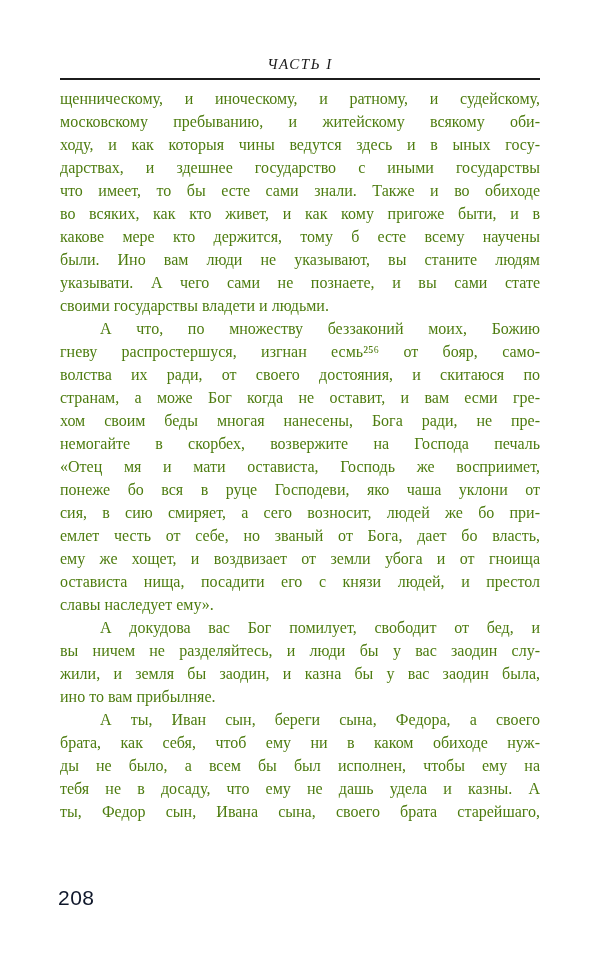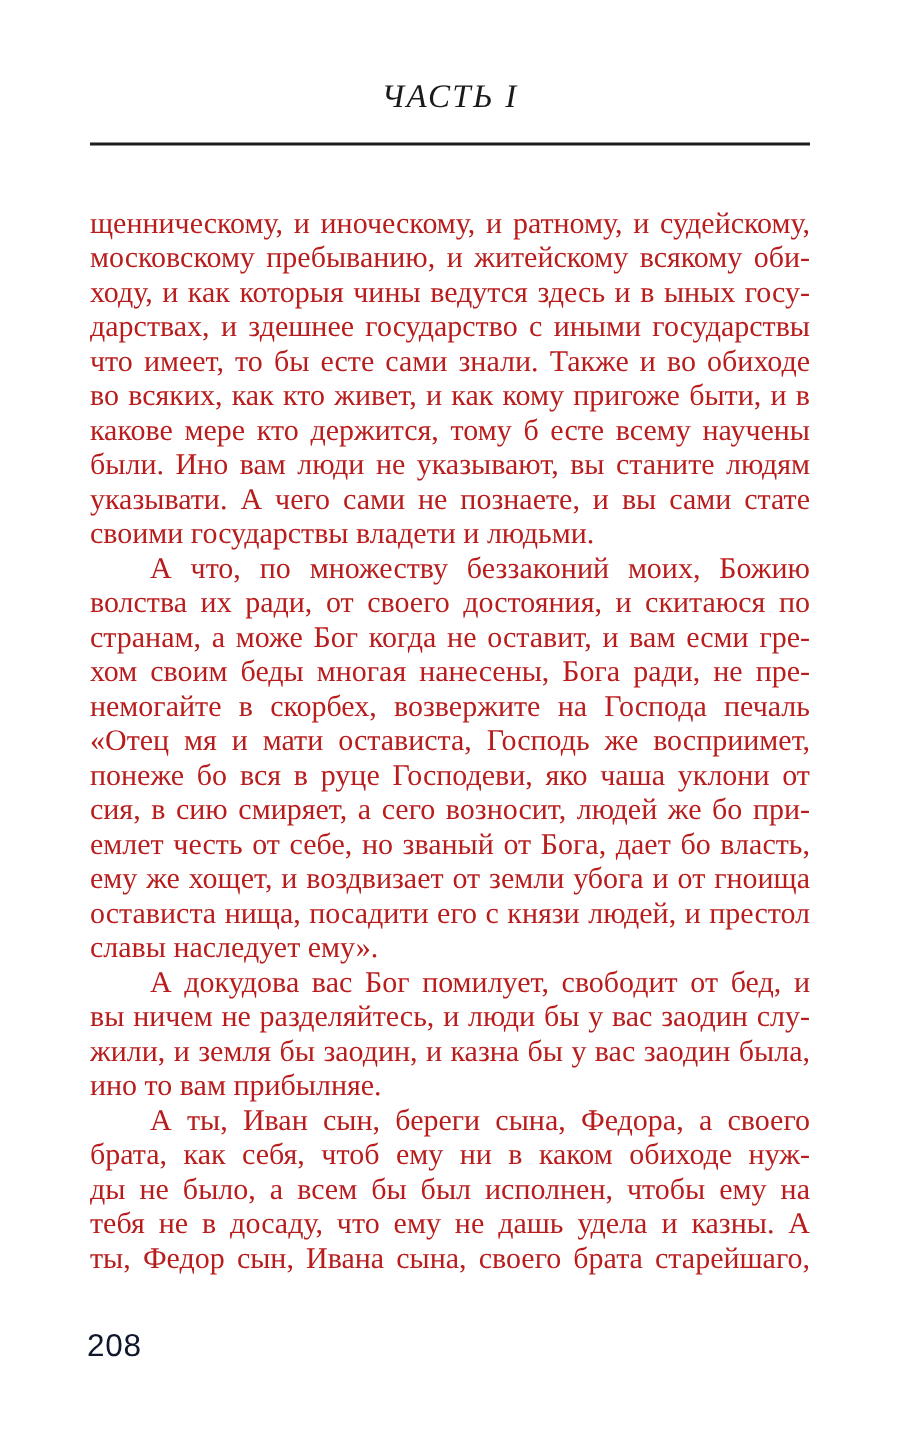--- a/index.html
+++ b/index.html
@@ -10,31 +10,31 @@
     height: 960px;
     background: #ffffff;
     color: #121212;
     font-family: "Liberation Serif", "DejaVu Serif", serif;
     padding: 55px 60px 0 60px;
     overflow: hidden;
   }
   .running-header {
     text-align: center;
     font-style: italic;
-    font-size: 22px;
+    font-size: 15px;
     letter-spacing: 1.5px;
     line-height: 18px;
-    padding-bottom: 22px;
+    padding-bottom: 5px;
     border-bottom: 2px solid #1c1c1c;
     color: #1a1a1a;
   }
   .body-text {
-    margin-top: 41px;
-    font-size: 20px;
-    color: #b91c1c;
+    margin-top: 7px;
+    font-size: 16px;
+    color: #4d7c0f;
   }
   .line {
     text-align: justify;
     text-align-last: justify;
     line-height: 23px;
     height: 23px;
     white-space: nowrap;
     overflow: hidden;
   }
   .line.indent { padding-left: 40px; }
@@ -63,20 +63,21 @@
         <div class="line">дарствах, и здешнее государство с иными государствы</div>
         <div class="line">что имеет, то бы есте сами знали. Также и во обиходе</div>
         <div class="line">во всяких, как кто живет, и как кому пригоже быти, и в</div>
         <div class="line">какове мере кто держится, тому б есте всему научены</div>
         <div class="line">были. Ино вам люди не указывают, вы станите людям</div>
         <div class="line">указывати. А чего сами не познаете, и вы сами стате</div>
         <div class="line last">своими государствы владети и людьми.</div>
       </div>
       <div class="paragraph">
         <div class="line indent">А что, по множеству беззаконий моих, Божию</div>
+        <div class="line">гневу распростершуся, изгнан есмь²⁵⁶ от бояр, само-</div>
         <div class="line">волства их ради, от своего достояния, и скитаюся по</div>
         <div class="line">странам, а може Бог когда не оставит, и вам есми гре-</div>
         <div class="line">хом своим беды многая нанесены, Бога ради, не пре-</div>
         <div class="line">немогайте в скорбех, возвержите на Господа печаль</div>
         <div class="line">«Отец мя и мати остависта, Господь же восприимет,</div>
         <div class="line">понеже бо вся в руце Господеви, яко чаша уклони от</div>
         <div class="line">сия, в сию смиряет, а сего возносит, людей же бо при-</div>
         <div class="line">емлет честь от себе, но званый от Бога, дает бо власть,</div>
         <div class="line">ему же хощет, и воздвизает от земли убога и от гноища</div>
         <div class="line">остависта нища, посадити его с князи людей, и престол</div>

